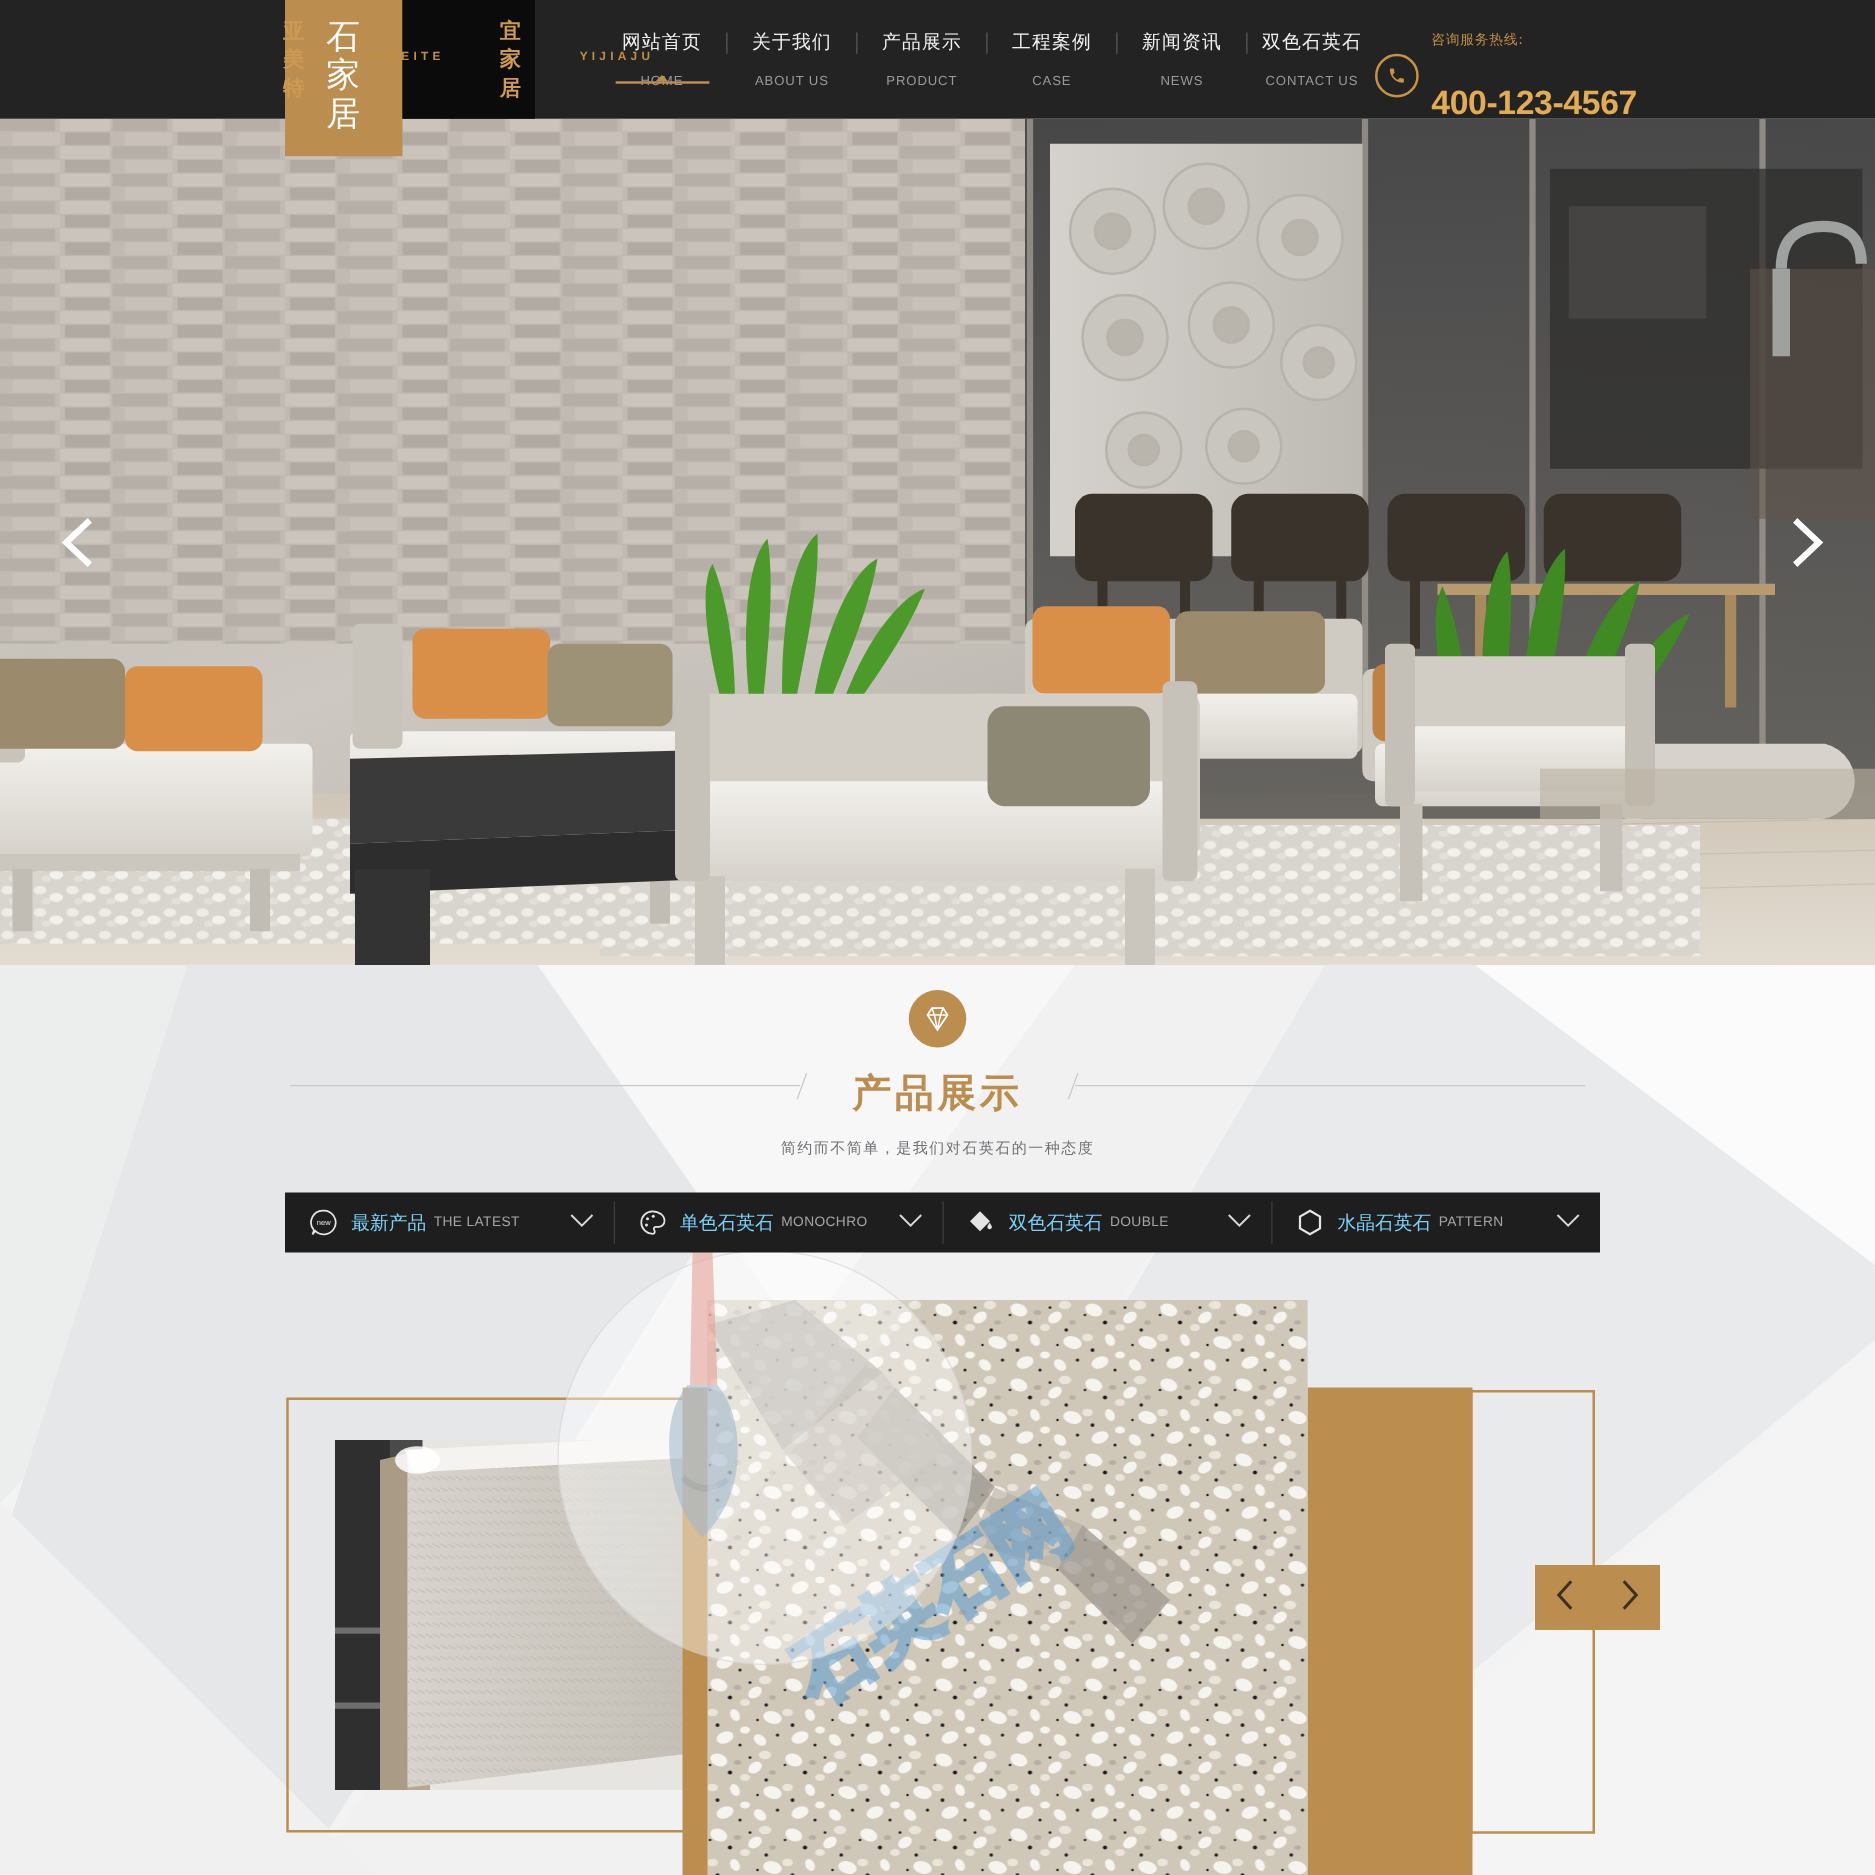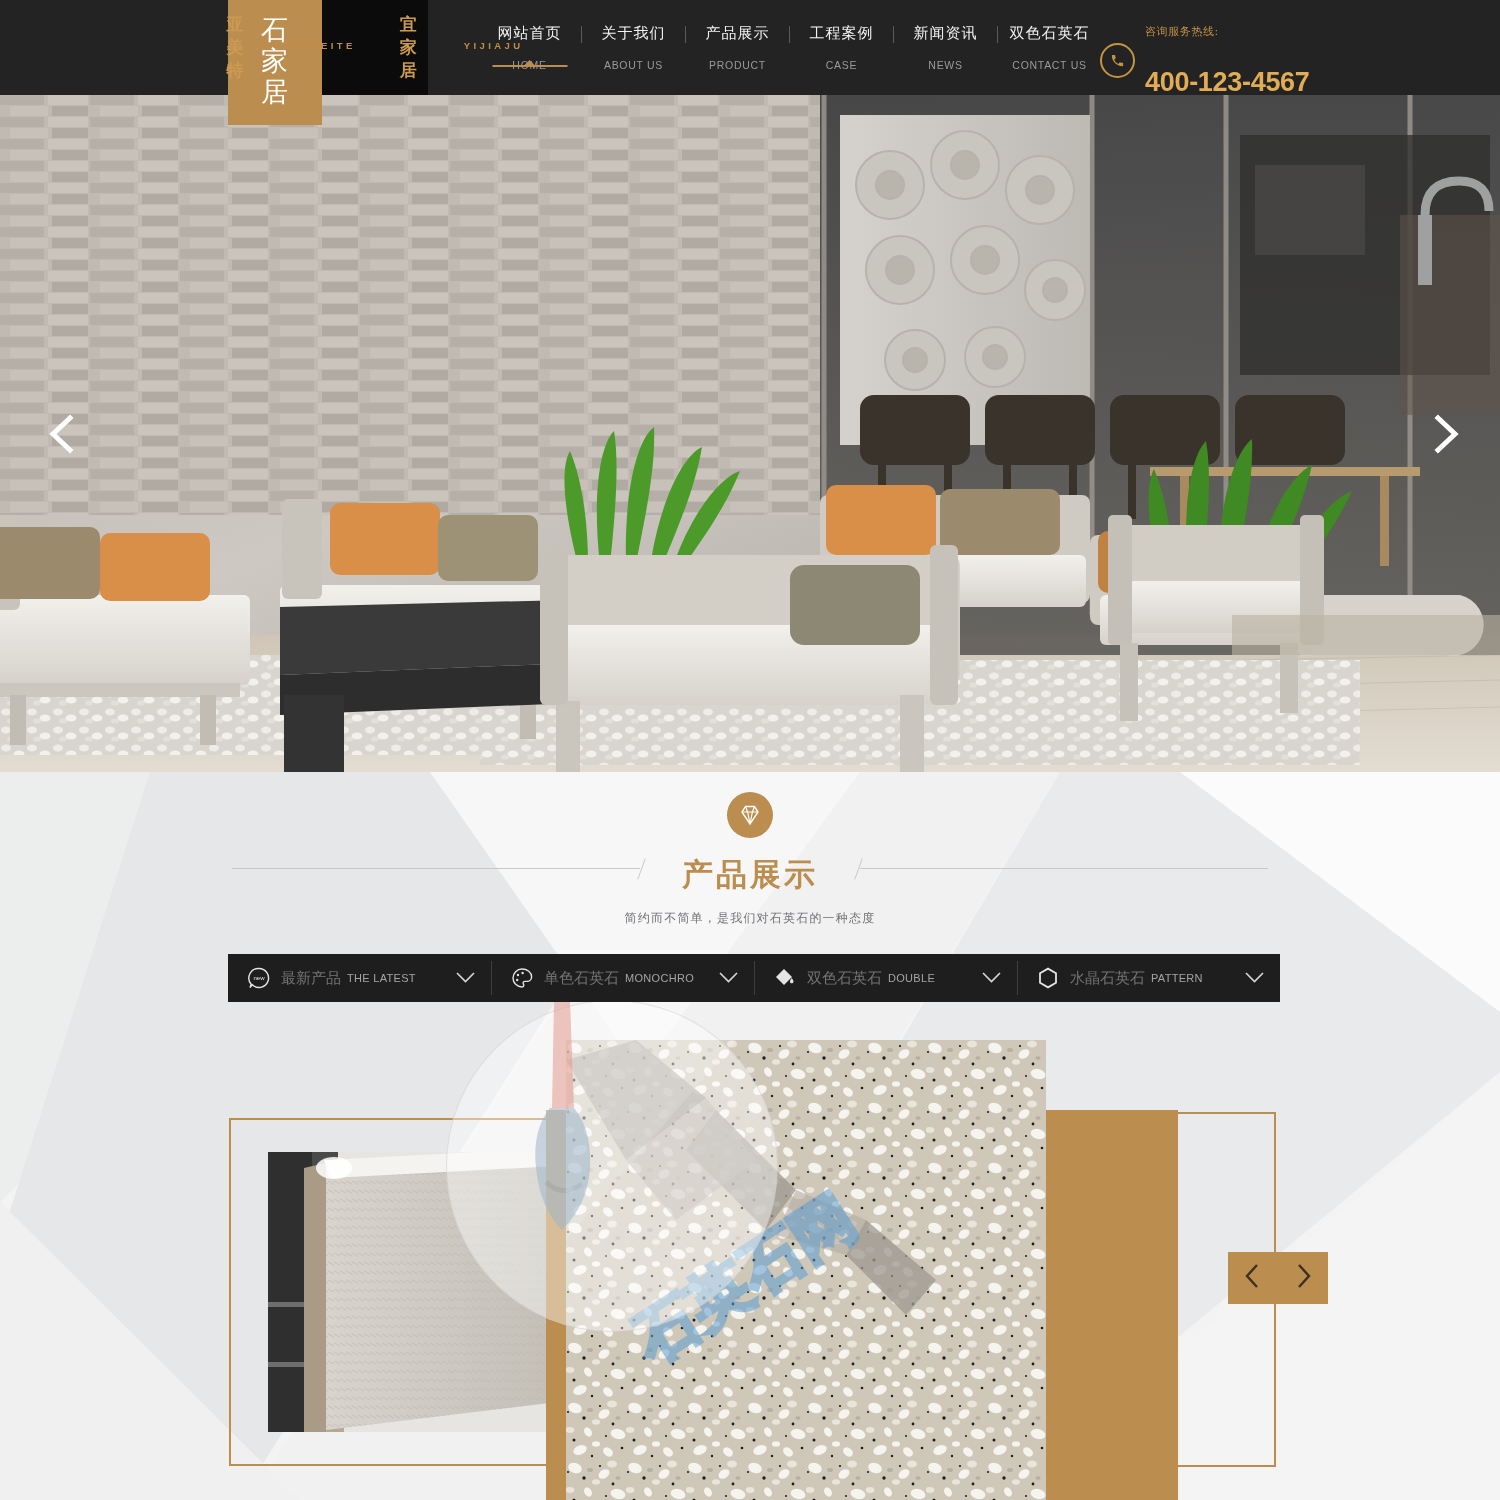--- a/index.html
+++ b/index.html
@@ -87,21 +87,21 @@
   .rule-tick.r { right: 641px; }
 
   
   .tabs {
     position: absolute; top: 182px; left: 228px; width: 1052px; height: 48px;
     background: #1e1e1e; display: flex; z-index: 10;
   }
   .tab { flex: 1; display: flex; align-items: center; position: relative; padding-left: 18px; box-sizing: border-box; cursor: pointer; }
   .tab + .tab:before { content:""; position: absolute; left: 0; top: 7px; bottom: 7px; width: 1px; background: #3e3e3e; }
   .tab-icon { width: 26px; height: 26px; flex: none; margin-right: 9px; display: flex; align-items: center; justify-content: center; }
-  .tab-cn { color: #737373; font-size: 15px; font-family: "DejaVu Sans", sans-serif; white-space: nowrap; }
+  .tab-cn { color: #7dd3fc; font-size: 15px; font-family: "DejaVu Sans", sans-serif; white-space: nowrap; }
   .tab-en { color: #a5a5a5; font-size: 11px; margin-left: 6px; letter-spacing: 0.3px; white-space: nowrap; text-align: right; }
   .tab-chev { position: absolute; right: 16px; top: 50%; transform: translateY(-50%); }
   .frame-left {
     position: absolute; left: 229px; top: 1118px; width: 330px; height: 348px;
     border: 2px solid #bb8d4f; box-sizing: border-box; z-index: 3;
   }
   .thumb-left {
     position: absolute; left: 268px; top: 1152px; width: 290px; height: 280px; overflow: hidden; z-index: 4;
     background: #d9d6d2;
   }

